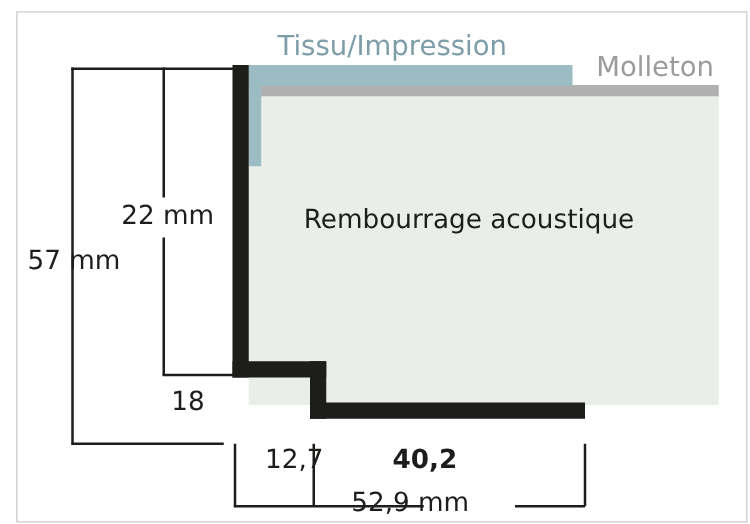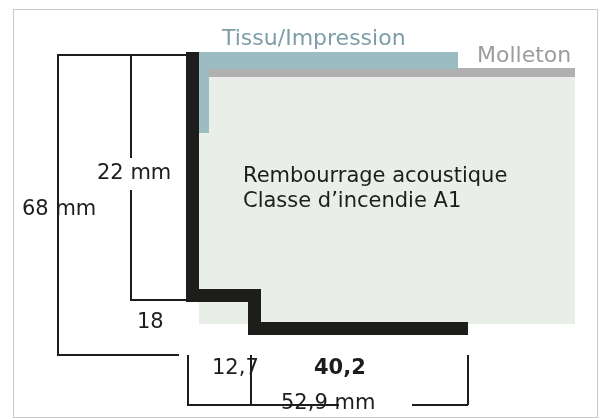--- a/index.html
+++ b/index.html
@@ -184,29 +184,28 @@
   <div class="dim-v" id="dim-47-vert-a"></div>
   <div class="dim-v" id="dim-47-vert-b"></div>
   <div class="dim-h" id="dim-47-bottom"></div>
 
   <div class="dim-v" id="dim-tick-left"></div>
   <div class="dim-v" id="dim-tick-mid"></div>
   <div class="dim-v" id="dim-tick-right"></div>
   <div class="dim-h" id="dim-base-left"></div>
   <div class="dim-h" id="dim-base-right"></div>
 
-  <div class="label lbl-dim" id="label-57">68 mm</div>
+  <div class="label lbl-dim" id="label-57">57 mm</div>
   <div class="label lbl-dim" id="label-47">22 mm</div>
   <div class="label lbl-dim" id="label-10">18</div>
   <div class="label lbl-dim" id="label-127">12,7</div>
   <div class="label lbl-dim" id="label-402">40,2</div>
   <div class="label lbl-dim" id="label-529">52,9 mm</div>
 
   <div class="label" id="label-molleton">Molleton</div>
   <div class="label" id="label-tissu">Tissu/Impression</div>
 
 
   <div class="label" id="label-core-text">
     <div>Rembourrage acoustique</div>
-    <div>Classe d’incendie A1</div>
   </div>
 
 </div>
 
 </body></html>

